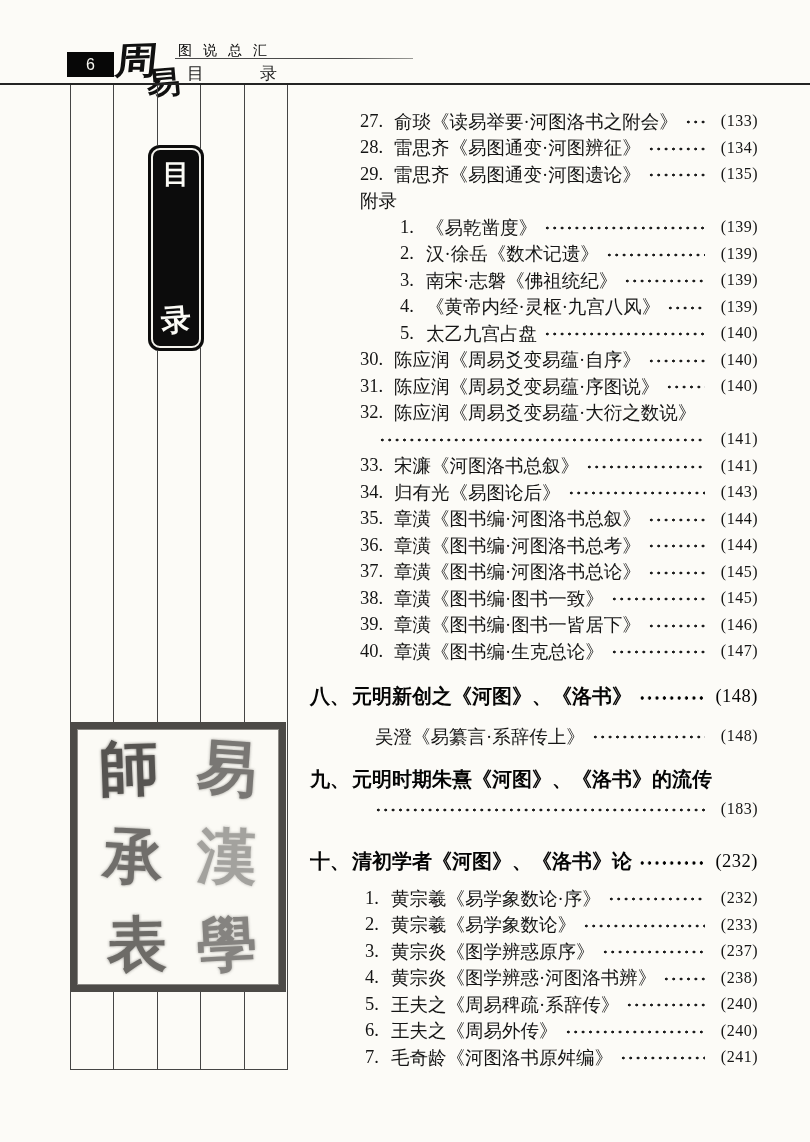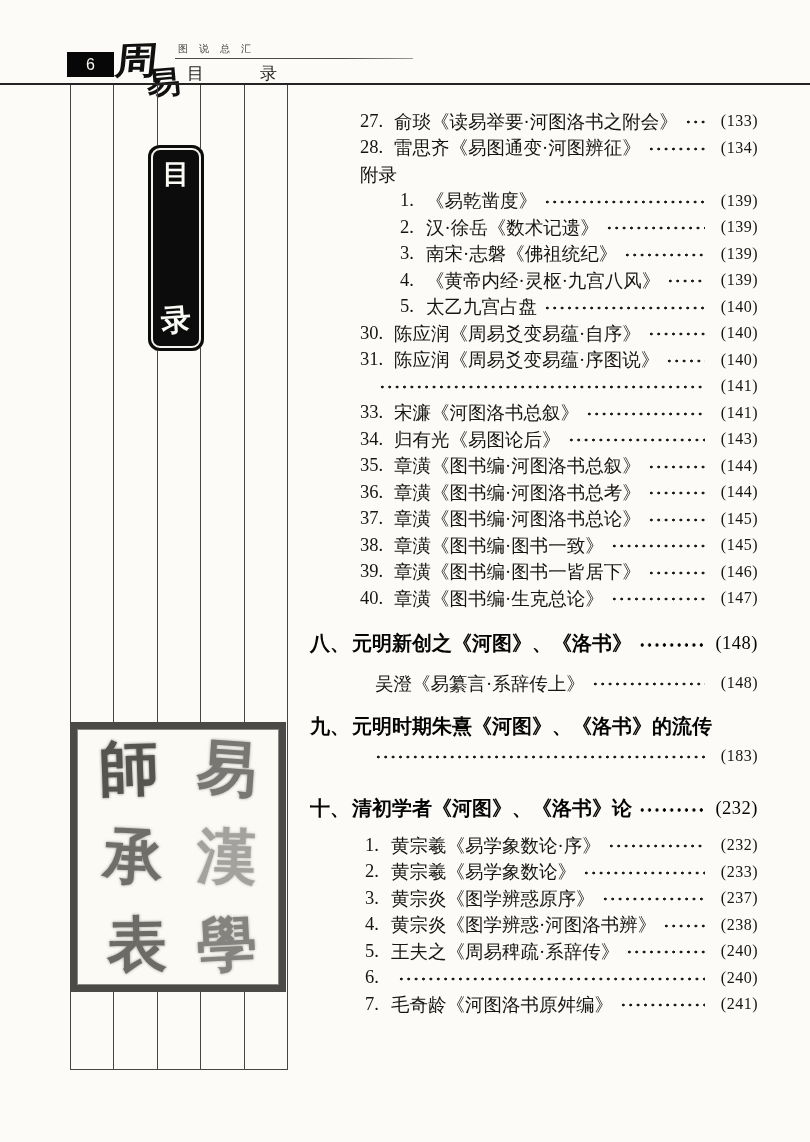--- a/index.html
+++ b/index.html
@@ -10,22 +10,22 @@
   }
   
   .pagenum-box{position:absolute;left:67px;top:52px;width:47px;height:25px;
     background:#070707;color:#f5f5f0;display:flex;align-items:center;justify-content:center;
     font-family:"Liberation Sans",sans-serif;font-size:16px;}
   .logo{position:absolute;left:116px;top:32px;width:76px;height:70px;}
   .logo .zhou{position:absolute;left:2px;top:4px;font-size:37px;font-weight:700;
     transform:skewX(-8deg) scaleX(1.15) rotate(-2deg);color:#101010;}
   .logo .yi{position:absolute;left:32px;top:30px;font-size:31px;font-weight:700;
     transform:rotate(-5deg) scaleX(1.1);color:#101010;}
-  .series-title{position:absolute;left:178px;top:42px;font-size:10px;letter-spacing:11px;
-    color:#404040;white-space:nowrap;}
+  .series-title{position:absolute;left:178px;top:42px;font-size:14px;letter-spacing:11px;
+    color:#000000;white-space:nowrap;}
   .series-underline{position:absolute;left:175px;top:58px;width:238px;height:1px;
     background:linear-gradient(to right,#4a4a4a 0 70%,#9a9a96 100%);}
   .header-section-title{position:absolute;left:187px;top:62px;font-size:17px;
     letter-spacing:56px;color:#1c1c1c;white-space:nowrap;}
   .main-rule{position:absolute;left:0;top:83px;width:810px;height:2px;background:#242424;}
   
   .margin-cols{position:absolute;left:70px;top:85px;width:217px;height:984px;
     background-image:repeating-linear-gradient(to right,#454545 0,#454545 1px,transparent 1px,transparent 43.4px);
     border-right:1px solid #454545;border-bottom:1px solid #454545;}
   
@@ -124,20 +124,26 @@
         <span class="title">俞琰《读易举要·河图洛书之附会》</span>
         <span class="leader"></span>
         <span class="pageno">(133)</span>
       </div>
       <div class="row e1">
         <span class="num">28.</span>
         <span class="title">雷思齐《易图通变·河图辨征》</span>
         <span class="leader"></span>
         <span class="pageno">(134)</span>
       </div>
+      <div class="row e1">
+        <span class="num">29.</span>
+        <span class="title">雷思齐《易图通变·河图遗论》</span>
+        <span class="leader"></span>
+        <span class="pageno">(135)</span>
+      </div>
       <div class="row lbl">
         <span class="title">附录</span>
       </div>
       <div class="row e2">
         <span class="num">1.</span>
         <span class="title">《易乾凿度》</span>
         <span class="leader"></span>
         <span class="pageno">(139)</span>
       </div>
       <div class="row e2">
@@ -168,20 +174,24 @@
         <span class="num">30.</span>
         <span class="title">陈应润《周易爻变易蕴·自序》</span>
         <span class="leader"></span>
         <span class="pageno">(140)</span>
       </div>
       <div class="row e1">
         <span class="num">31.</span>
         <span class="title">陈应润《周易爻变易蕴·序图说》</span>
         <span class="leader"></span>
         <span class="pageno">(140)</span>
+      </div>
+      <div class="row e1">
+        <span class="num">32.</span>
+        <span class="title">陈应润《周易爻变易蕴·大衍之数说》</span>
       </div>
       <div class="row cont">
         <span class="leader"></span>
         <span class="pageno">(141)</span>
       </div>
       <div class="row e1">
         <span class="num">33.</span>
         <span class="title">宋濂《河图洛书总叙》</span>
         <span class="leader"></span>
         <span class="pageno">(141)</span>
@@ -278,20 +288,21 @@
         <span class="pageno">(238)</span>
       </div>
       <div class="row e3">
         <span class="num">5.</span>
         <span class="title">王夫之《周易稗疏·系辞传》</span>
         <span class="leader"></span>
         <span class="pageno">(240)</span>
       </div>
       <div class="row e3">
         <span class="num">6.</span>
+        <span class="title">王夫之《周易外传》</span>
         <span class="leader"></span>
         <span class="pageno">(240)</span>
       </div>
       <div class="row e3">
         <span class="num">7.</span>
         <span class="title">毛奇龄《河图洛书原舛编》</span>
         <span class="leader"></span>
         <span class="pageno">(241)</span>
       </div>
     </div>

